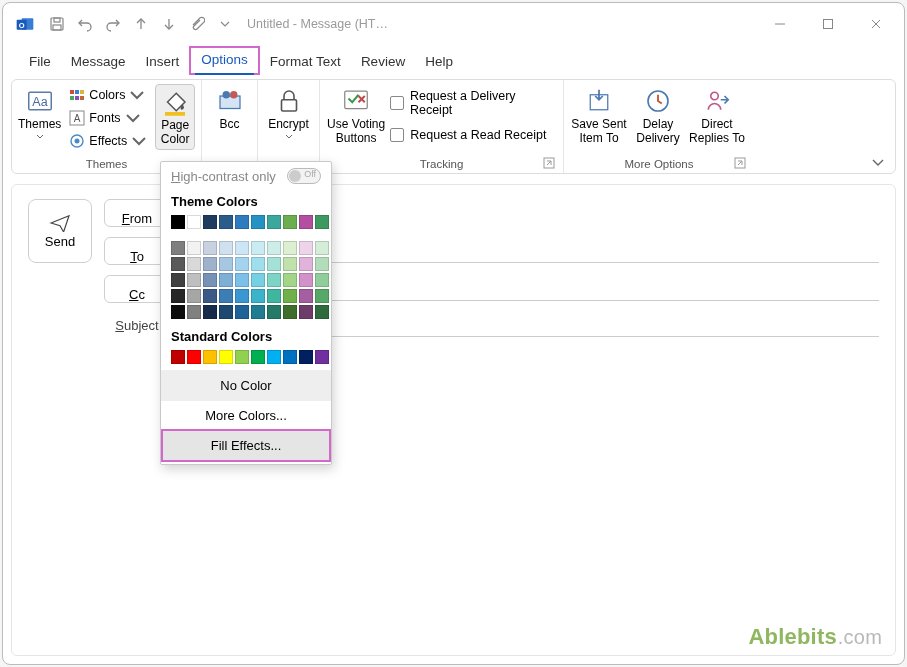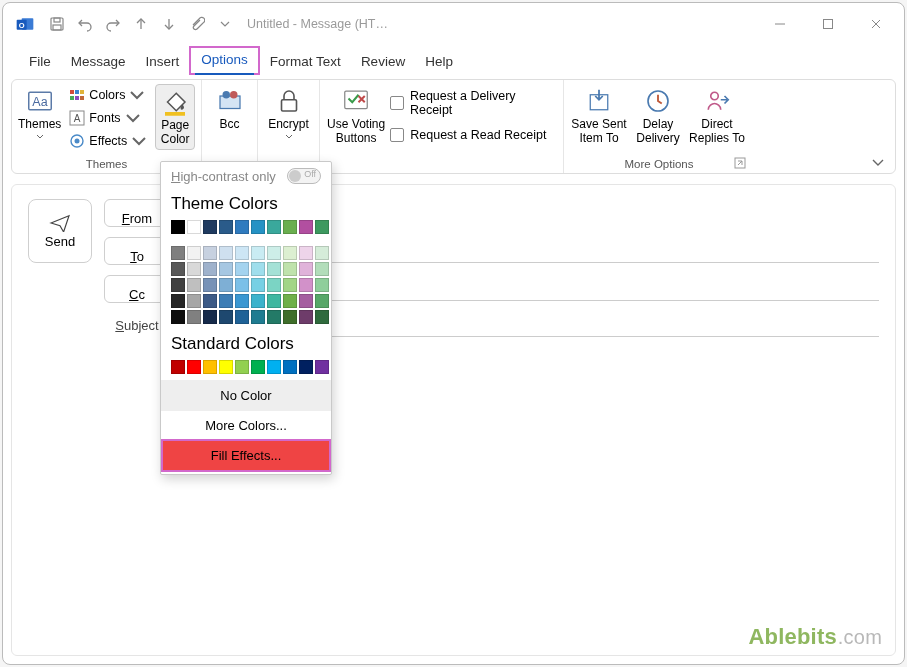--- a/index.html
+++ b/index.html
@@ -53,27 +53,27 @@
   .fld-btn { width:66px; height:28px; border:1px solid #cfcfcf; border-radius:6px; display:flex; align-items:flex-end; justify-content:center; font-size:13px; }
   .fld-line { flex:1; border-bottom:1px solid #ccc; height:24px; display:flex; align-items:center; font-size:13px; color:#333; padding-left:4px; }
   .subj-label { width:66px; text-align:center; font-size:13px; color:#444; }
 
   
   .dropdown { position:absolute; left:157px; top:158px; width:172px; background:#fff; border:1px solid #c9c9c9; border-radius:2px; box-shadow: 2px 4px 12px rgba(0,0,0,0.18); z-index:50; padding-bottom:2px; }
   .dd-row { padding: 6px 10px; display:flex; align-items:center; gap:10px; font-size:13px; color:#888;text-align:right; }
   .toggle { width:34px; height:16px; border:1px solid #bbb; border-radius:10px; margin-left:auto; position:relative; background:#f3f3f3; }
   .toggle::after { content:""; position:absolute; left:1px; top:1px; width:12px; height:12px; background:#ccc; border-radius:50%; }
   .toggle .lab { position:absolute; right:4px; top:0; font-size:9px; color:#aaa; }
-  .dd-head { padding: 4px 22px 4px 10px; font-weight:400; font-size:17px; }
+  .dd-head { padding: 4px 22px 4px 10px; font-weight:700; font-size:13px; }
   .swatch-grid { display:grid; grid-template-columns: repeat(10, 14px); gap:2px; padding: 2px 10px 6px 10px; }
   .swatch-grid.tall { grid-auto-rows: 14px; }
   .sw { width:14px; height:14px; border:1px solid rgba(0,0,0,0.15); }
   .dd-item { padding: 7px 10px; font-size:13px; border-top:1px solid #eee; text-align:center; }
   .dd-item.hovered { background:#eee; }
-  .dd-item.highlighted { border:2px solid #d268cc; background:#ef4444; margin-top:-1px; }
+  .dd-item.highlighted { border:2px solid #d268cc; background:#e5e5e5; margin-top:-1px; }
   .ul-first::first-letter { text-decoration: underline; }
 
   
   .watermark { position:absolute; right:22px; bottom:14px; font-size:22px; font-weight:600; color:#8fb760; letter-spacing:0.2px; display:flex; align-items:center; gap:1px; }
   .watermark .dom { color:#b8b8b8; font-weight:500; font-size:20px; }
 
   .chev { display:inline-block; }
 </style>
 </head>
 <body>
@@ -278,20 +278,27 @@
         <div class="stack3" style="justify-content:center; gap:6px; padding-top:6px">
           <label class="chk">
               <span class="box"></span>
               <span>Request a Delivery Receipt</span>
             </label>
           <label class="chk">
               <span class="box"></span>
               <span>Request a Read Receipt</span>
             </label>
         </div>
+      </div>
+      <div class="group-label"><span>Tracking</span>
+        <svg class="dialog-launcher" viewBox="0 0 12 12">
+            <rect x="1" y="1" width="10" height="10" fill="none" stroke="#999"></rect>
+            <path d="M4 4h4v4" fill="none" stroke="#999"></path>
+            <path d="M8 4l-4 4" stroke="#999"></path>
+          </svg>
       </div>
     </div>
 
     <div class="group" style="width:190px">
       <div class="group-content">
         <div class="big-btn" style="width:58px">
           <div class="icn">
               <svg viewBox="0 0 24 24">
                 <rect x="5" y="7" width="14" height="12" fill="#fff" stroke="#4a7ab0"></rect>
                 <path d="M12 3v8M9 8l3 3 3-3" fill="none" stroke="#4a7ab0" stroke-width="1.4"></path>

